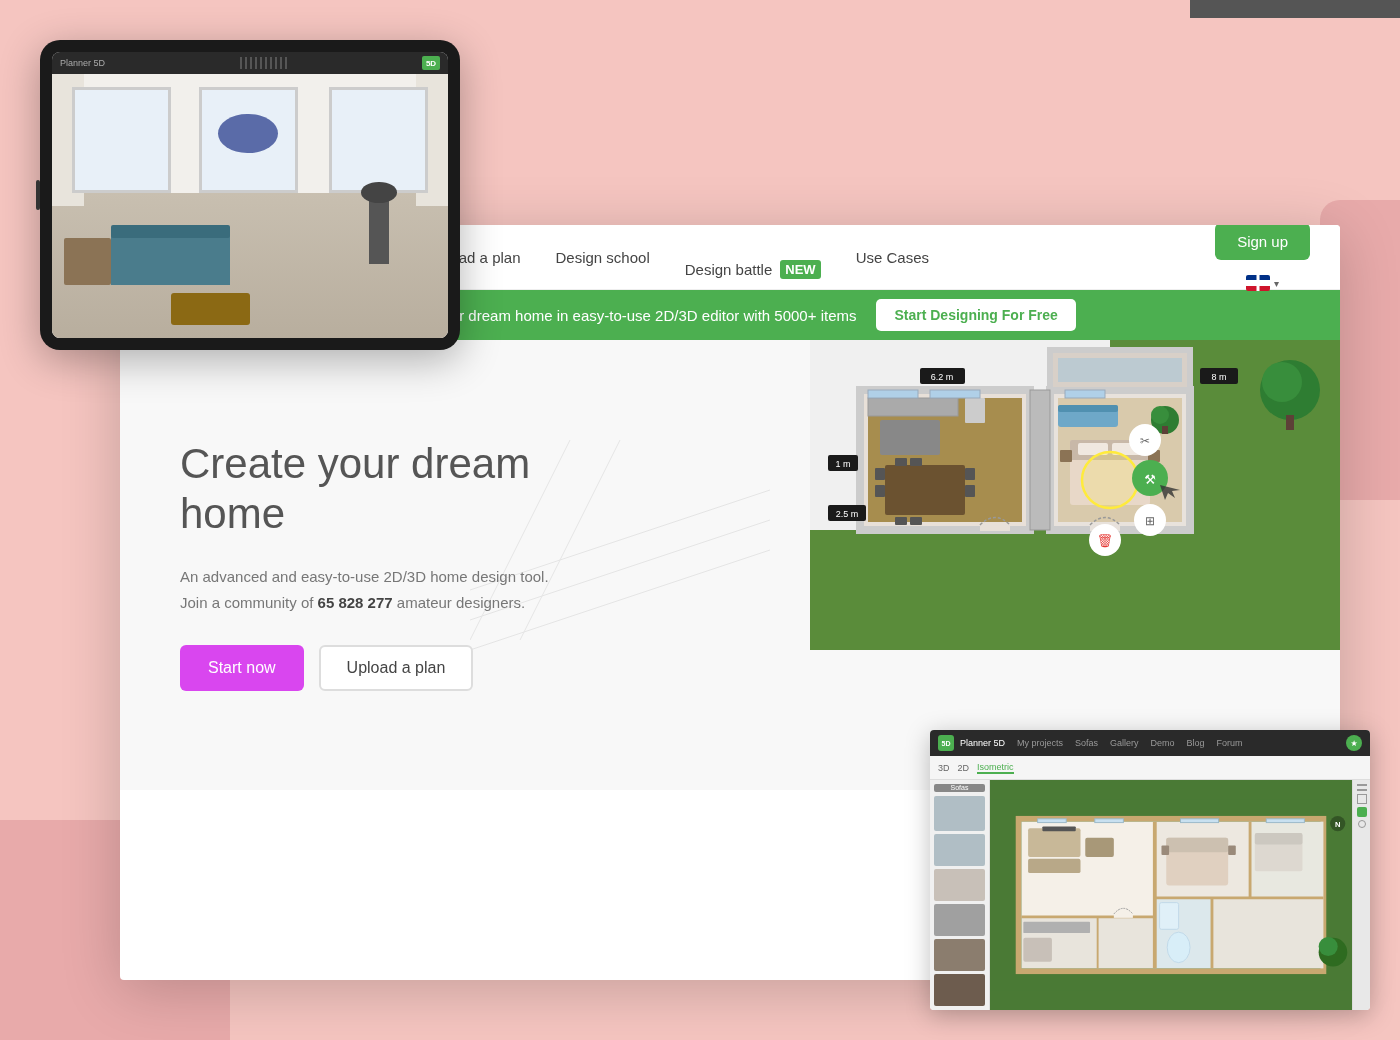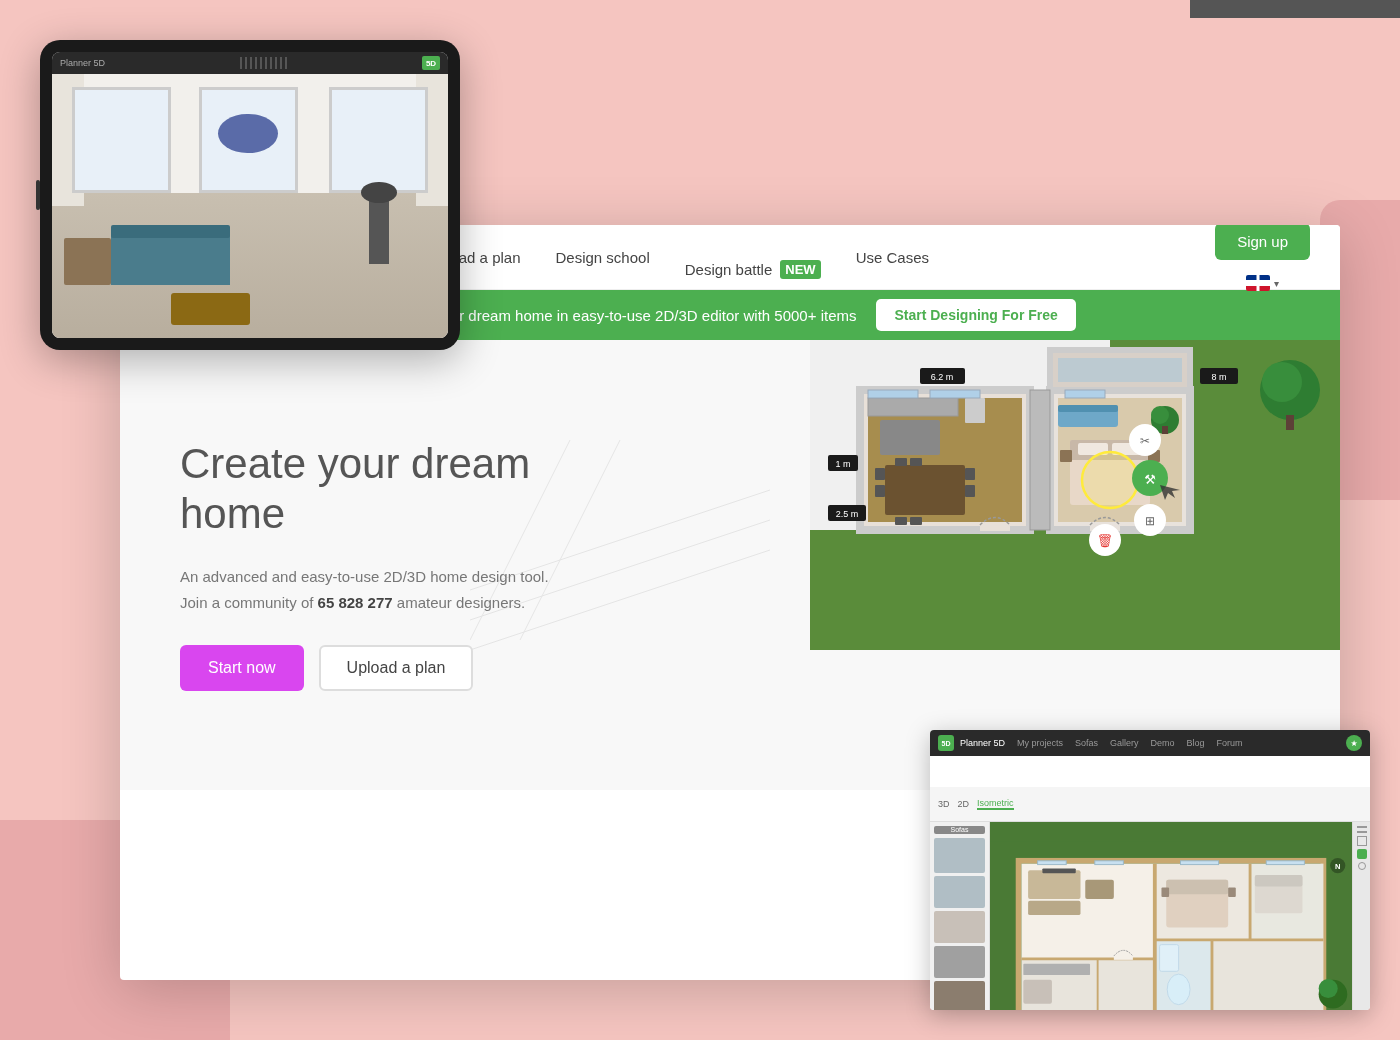--- a/index.html
+++ b/index.html
@@ -636,21 +636,21 @@
       <span style="color:#999;font-size:9px;">Demo</span>
       <span style="color:#999;font-size:9px;">Blog</span>
       <span style="color:#999;font-size:9px;">Forum</span>
     </div>
     <div style="flex:1;"></div>
     <div style="width:16px;height:16px;background:#4caf50;border-radius:50%;display:flex;align-items:center;justify-content:center;">
       <span style="color:white;font-size:8px;">★</span>
     </div>
   </div>
 
-  <div style="height:35px;background:#f5f5f5;border-bottom:1px solid #ddd;display:flex;align-items:center;padding:0 8px;gap:8px;margin-top:31px;">
+  <div style="height:24px;background:#f5f5f5;border-bottom:1px solid #ddd;display:flex;align-items:center;padding:0 8px;gap:8px;">
     <span style="font-size:9px;color:#666;">3D</span>
     <span style="font-size:9px;color:#666;">2D</span>
     <span style="font-size:9px;color:#4caf50;border-bottom:2px solid #4caf50;">Isometric</span>
   </div>
 
   <div style="display:flex;height:calc(100% - 50px);">
 
     <div style="width:60px;background:#f0f0f0;border-right:1px solid #ddd;padding:4px;overflow:hidden;">
       <div style="background:#888;height:8px;border-radius:2px;margin-bottom:4px;font-size:7px;color:#fff;text-align:center;line-height:8px;">Sofas</div>
       <div class="sidebar-item-thumb"></div>

